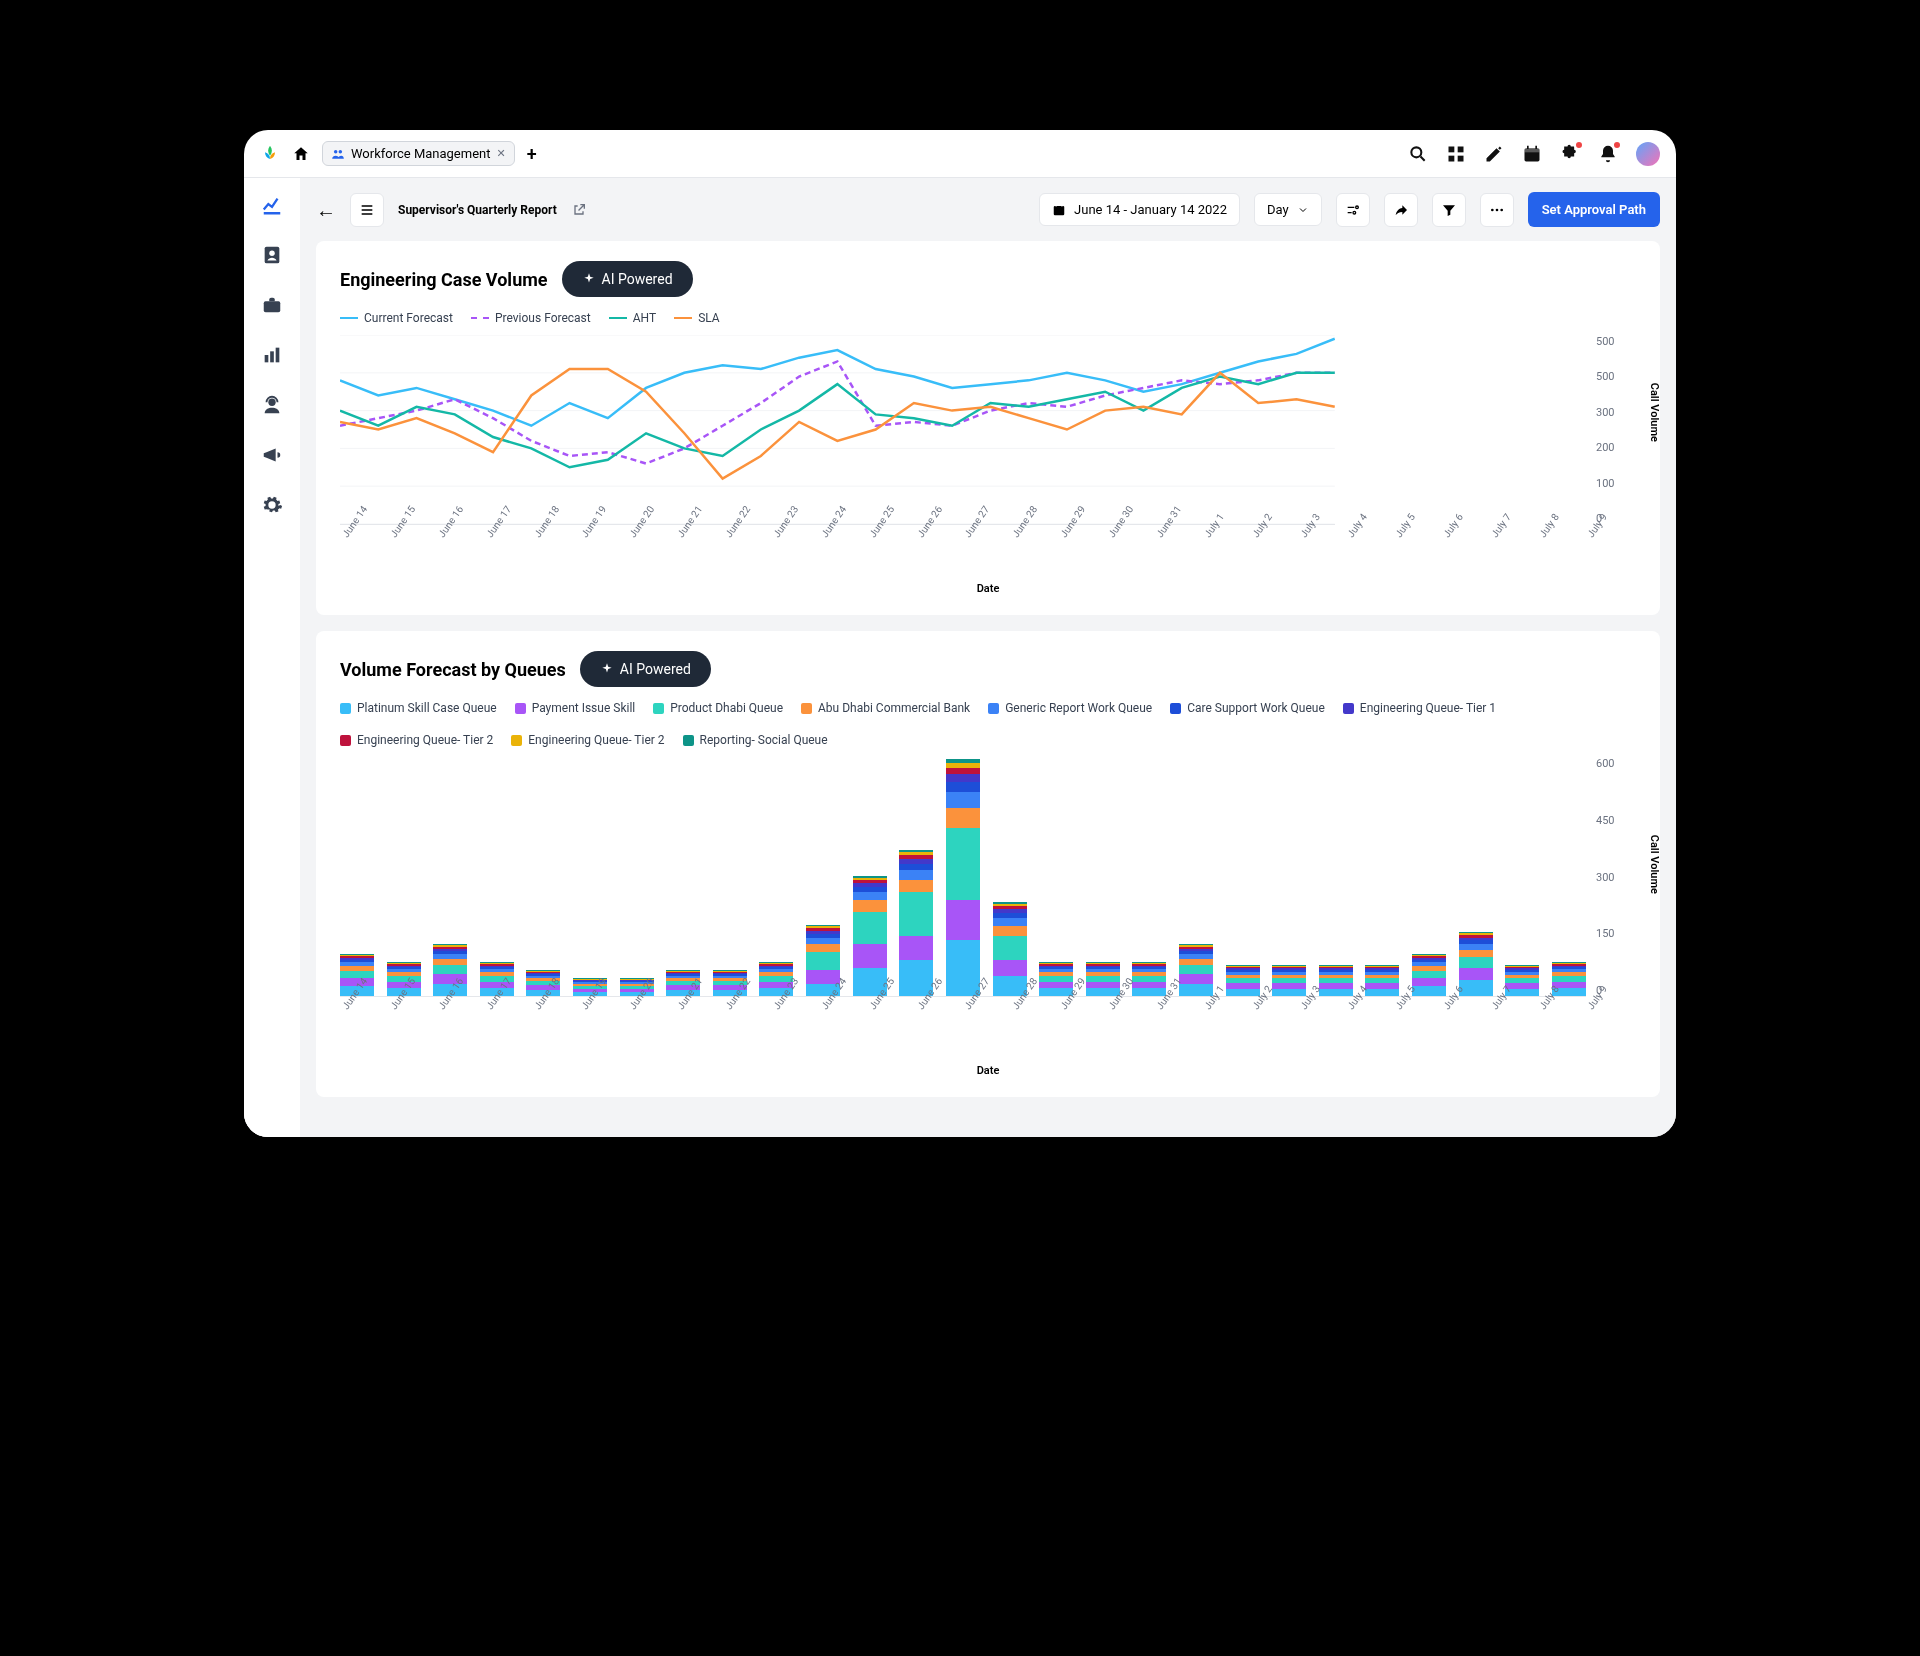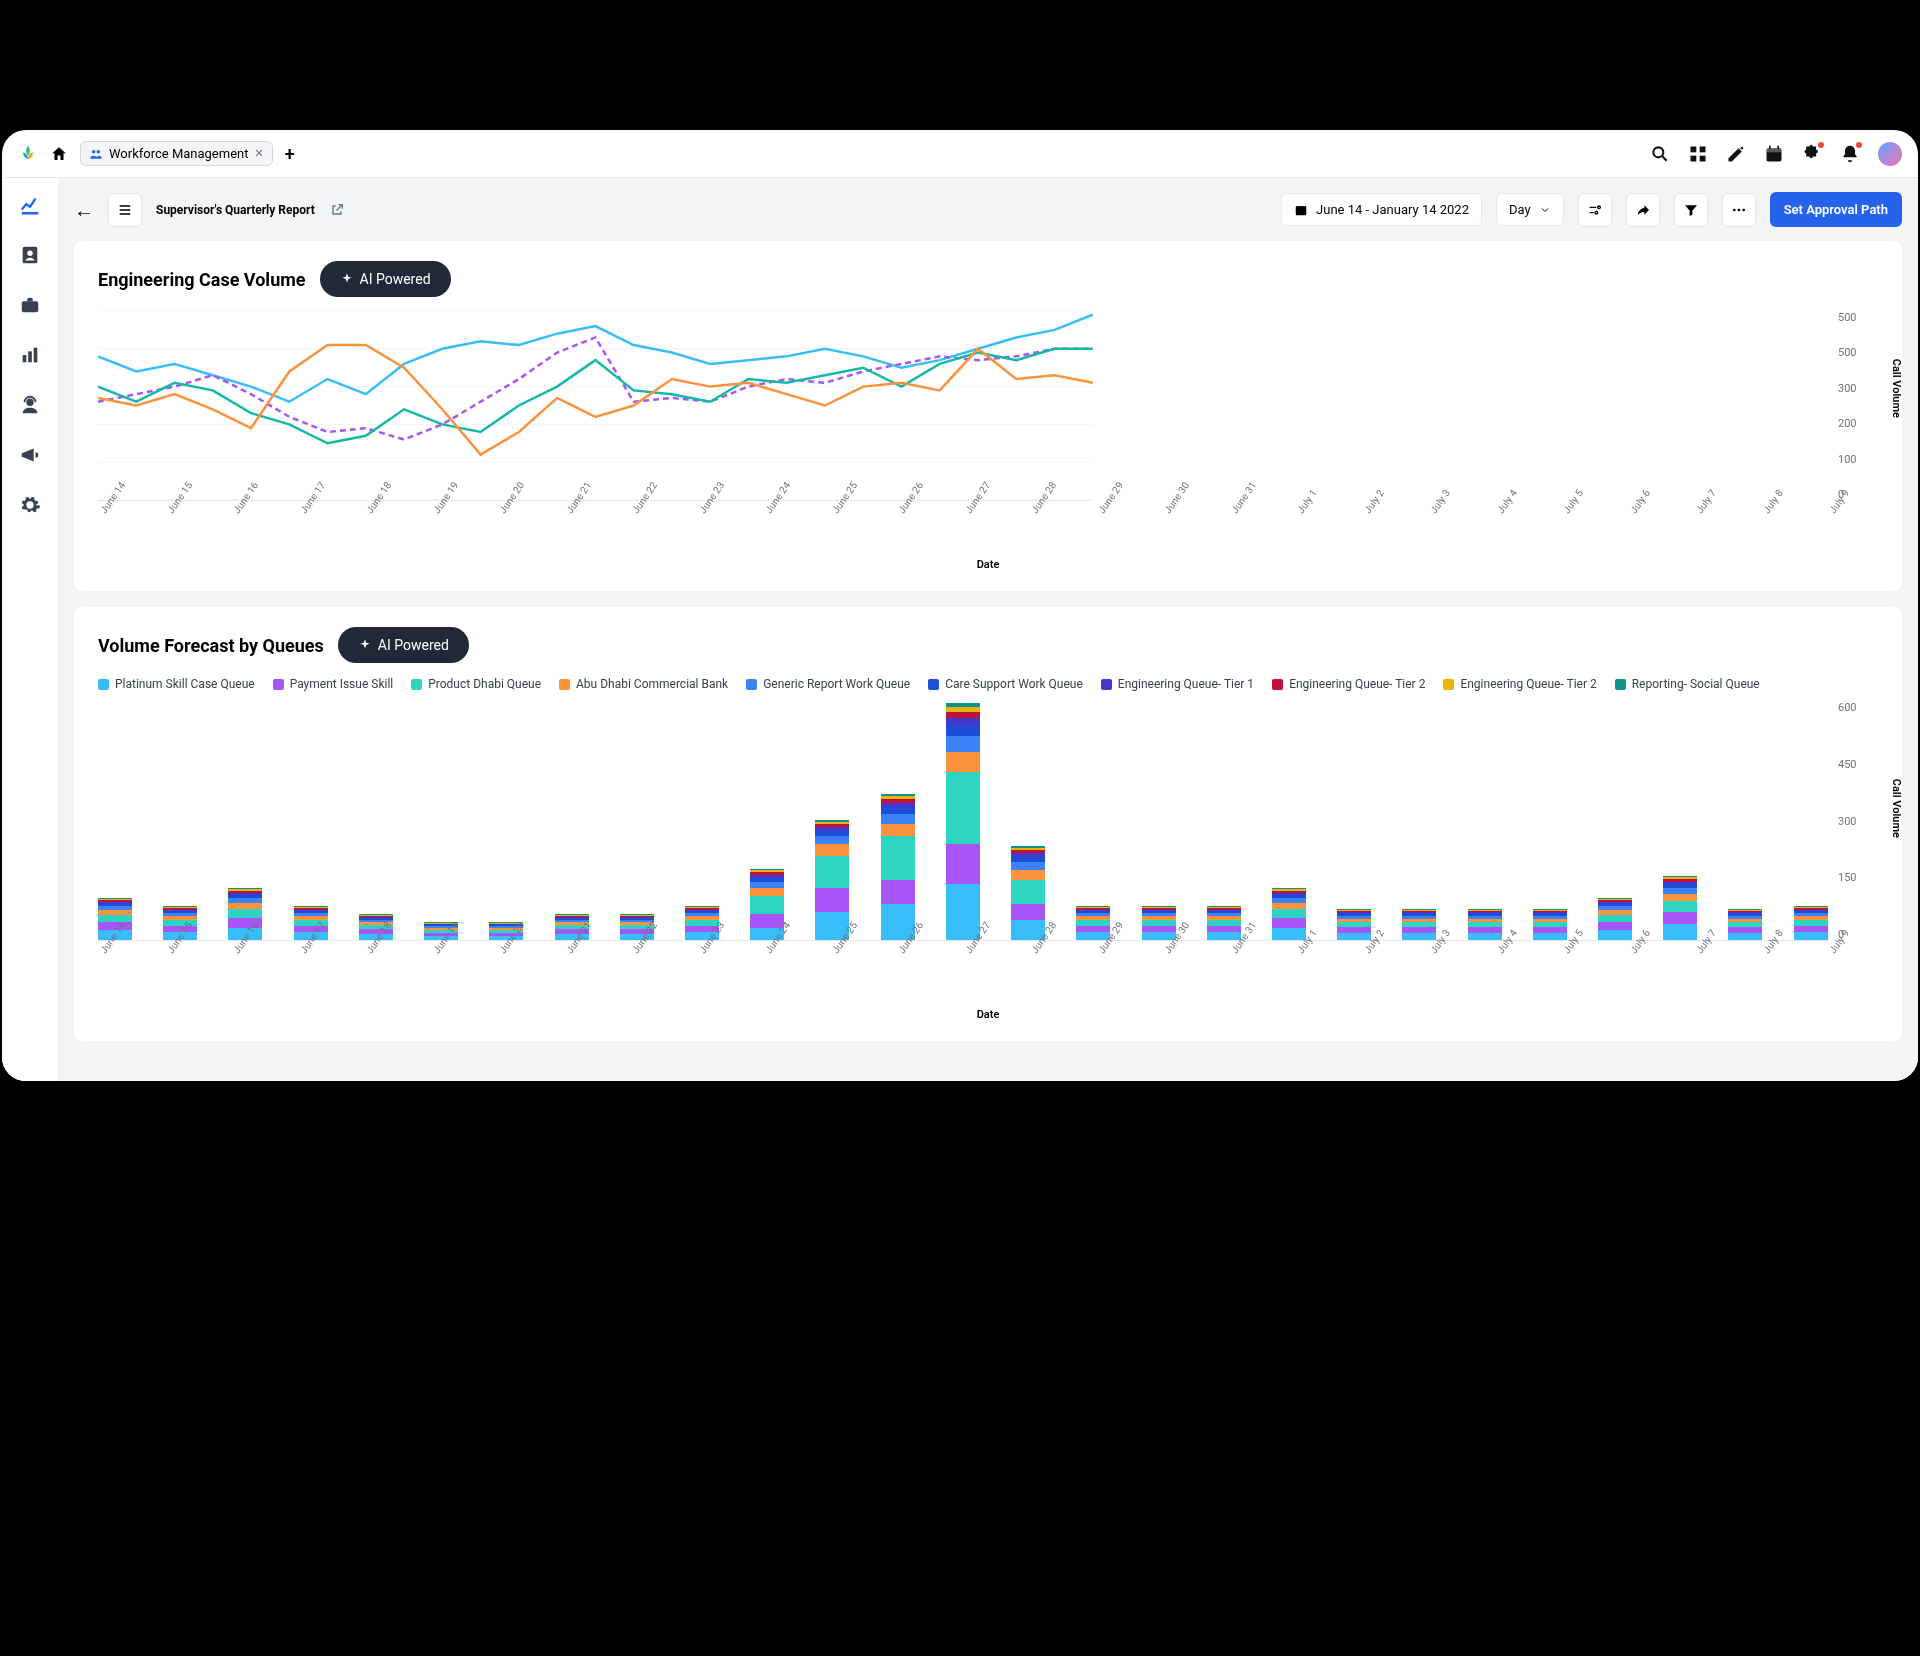--- a/index.html
+++ b/index.html
@@ -1,17 +1,17 @@
 <!DOCTYPE html>
 <html><head>
 <meta charset="utf-8">
 <style>
 * { margin:0; padding:0; box-sizing:border-box; font-family:-apple-system,BlinkMacSystemFont,"Segoe UI",Roboto,sans-serif; }
 body { background:#000; width:1920px; height:1656px; display:flex; align-items:flex-start; justify-content:center; }
-.frame { background:#fff; border-radius:24px; overflow:hidden; width:1916px; margin-top:130px; box-shadow:0 40px 120px rgba(0,0,0,0.6); }
+.frame { background:#fff; border-radius:24px; overflow:hidden; width:1432px; margin-top:130px; box-shadow:0 40px 120px rgba(0,0,0,0.6); }
 .topbar { height:48px; display:flex; align-items:center; padding:0 16px; border-bottom:1px solid #e5e7eb; gap:12px; }
 .logo { width:20px; height:20px; }
 .tabchip { display:flex; align-items:center; gap:6px; background:#f3f4f6; border:1px solid #d1d5db; border-radius:6px; padding:4px 8px; font-size:13px; }
 .tabchip .x { color:#6b7280; font-size:11px; cursor:pointer; }
 .plus { font-size:18px; font-weight:600; cursor:pointer; }
 .spacer { flex:1; }
 .topicons { display:flex; align-items:center; gap:18px; }
 .topicons .ic { width:20px; height:20px; color:#111; cursor:pointer; position:relative; }
 .badge { position:absolute; top:-4px; right:-4px; background:#ef4444; width:10px; height:10px; border-radius:50%; border:2px solid #fff; }
 .avatar { width:24px; height:24px; border-radius:50%; background:linear-gradient(135deg,#60a5fa,#f472b6); }
@@ -228,20 +228,38 @@
       <div class="card">
         <div class="cardhead">
           <span class="cardtitle">Engineering Case Volume</span>
           <span class="pill">
             <svg width="14" height="14" viewBox="0 0 24 24" fill="#fff">
                 <path d="M12 2l2 6 6 2-6 2-2 6-2-6-6-2 6-2 2-6z"></path>
               </svg>
             <span>AI Powered</span>
           </span>
         </div>
+        <div class="legend" id="legend1">
+            <div class="lg">
+              <span class="line" style="background: rgb(56, 189, 248);"></span>
+              <span>Current Forecast</span>
+            </div>
+            <div class="lg">
+              <span class="dash" style="border-color: rgb(168, 85, 247);"></span>
+              <span>Previous Forecast</span>
+            </div>
+            <div class="lg">
+              <span class="line" style="background: rgb(20, 184, 166);"></span>
+              <span>AHT</span>
+            </div>
+            <div class="lg">
+              <span class="line" style="background: rgb(251, 146, 60);"></span>
+              <span>SLA</span>
+            </div>
+          </div>
         <div class="chartwrap">
           <div class="yaxis" id="yaxis1">
               <div>500</div>
               <div>500</div>
               <div>300</div>
               <div>200</div>
               <div>100</div>
               <div>0</div>
             </div>
           <span class="ylab">Call Volume</span>

